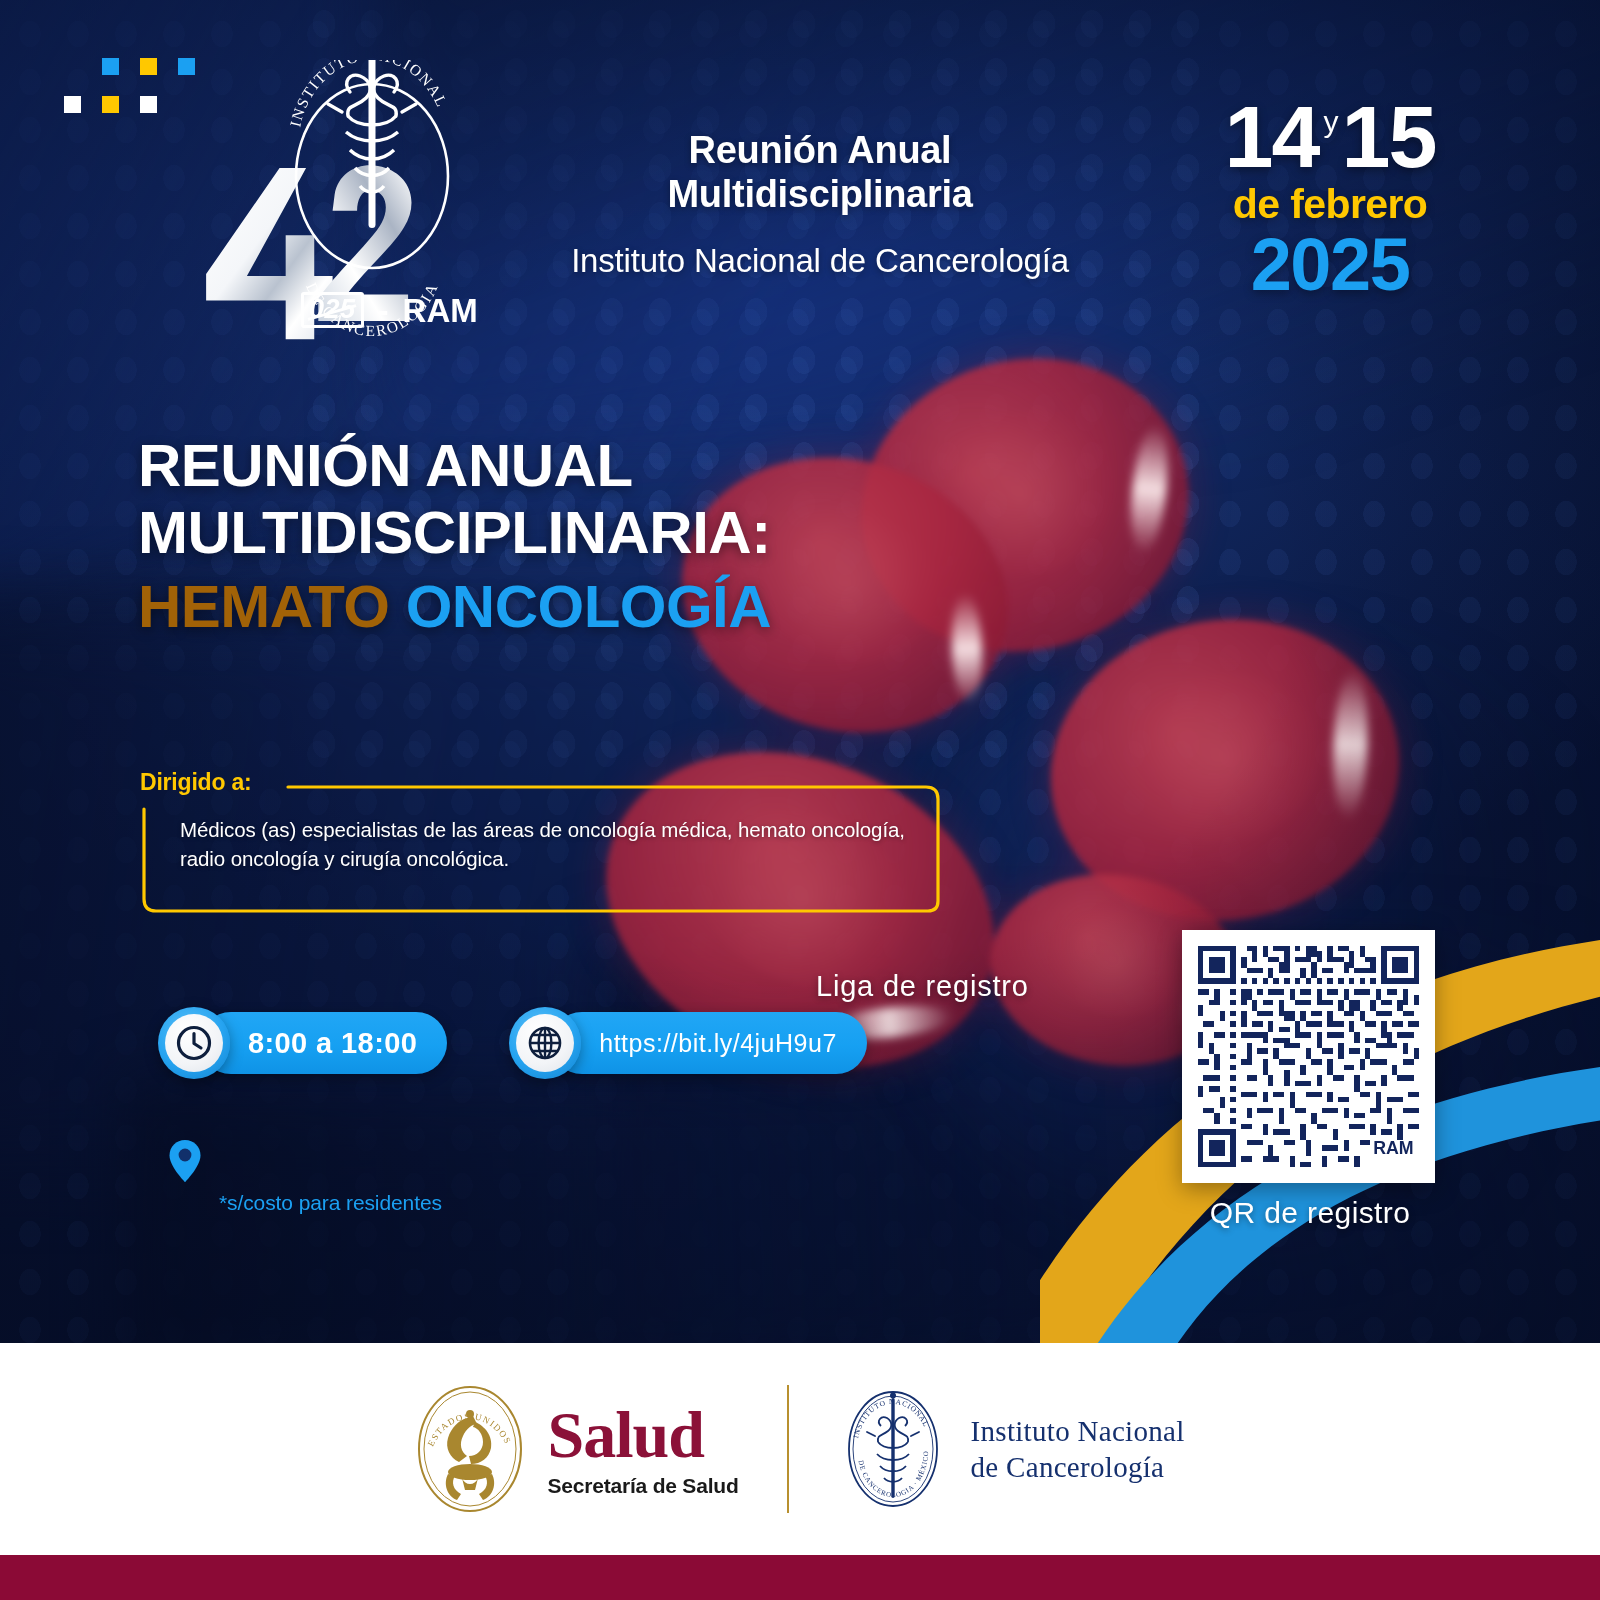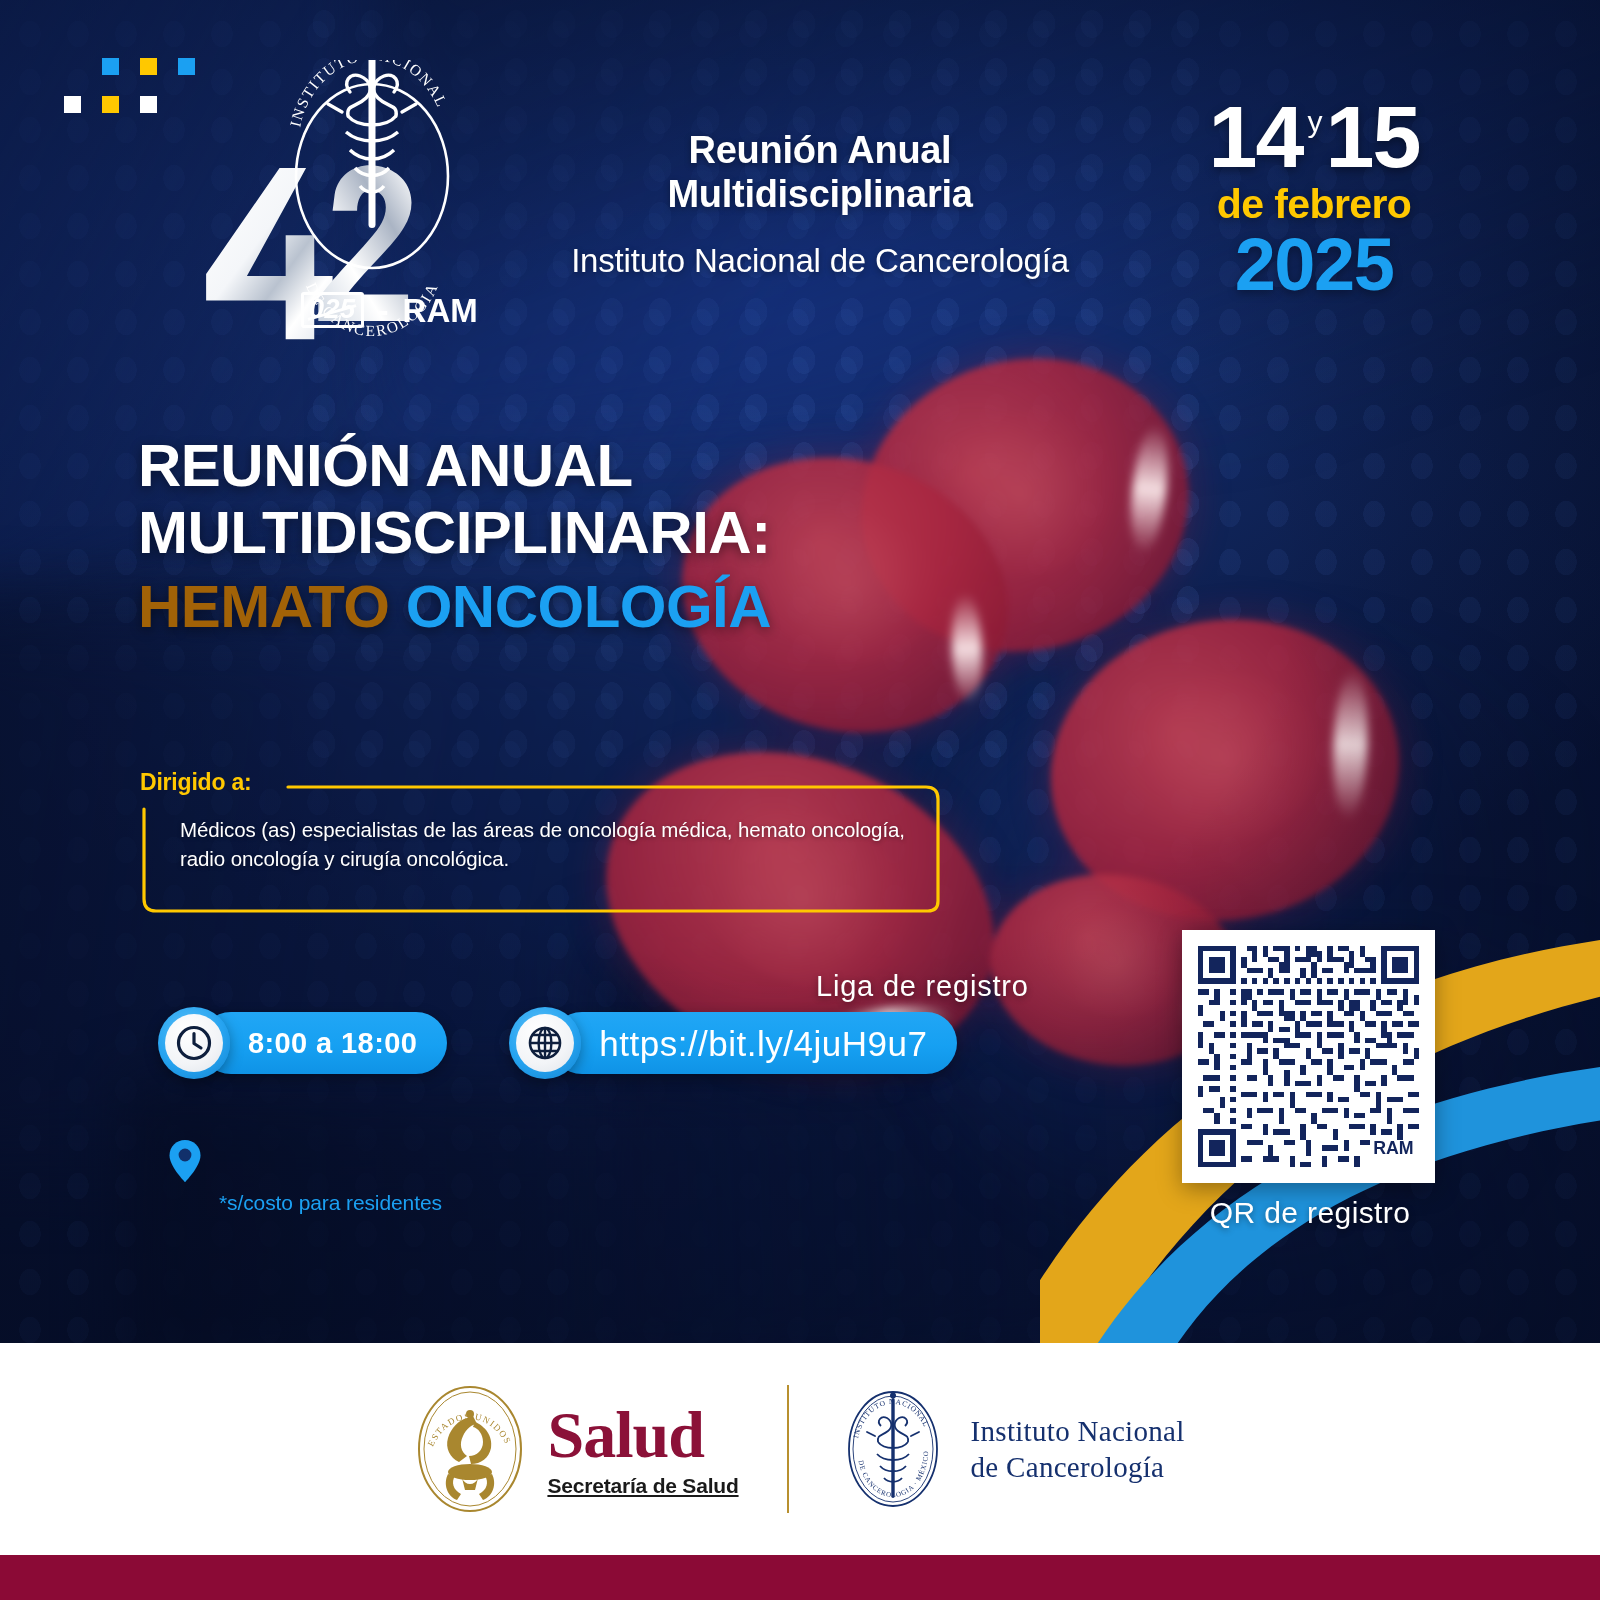--- a/index.html
+++ b/index.html
@@ -94,21 +94,21 @@
   .ram-dash{font:800 33px/1 "Liberation Sans",sans-serif;color:#fff;margin:0 1px;}
 
   
   .hdr{position:absolute;left:520px;top:128px;width:600px;text-align:center;}
   .hdr-l1{font:bold 38px/1.16 "Liberation Sans",sans-serif;color:#fff;letter-spacing:-.3px;
     text-shadow:0 2px 6px rgba(0,0,0,.35);}
   .hdr-l2{margin-top:25px;font:400 33px/1.2 "Liberation Sans",sans-serif;color:#fff;letter-spacing:-.2px;
     text-shadow:0 2px 6px rgba(0,0,0,.35);}
 
   
-  .date-blk{position:absolute;right:126px;top:95px;width:320px;text-align:center;}
+  .date-blk{position:absolute;right:110px;top:95px;width:320px;text-align:center;}
   .date-days{font:bold 88px/.96 "Liberation Sans",sans-serif;color:#fff;letter-spacing:-2px;
     text-shadow:0 3px 10px rgba(0,0,0,.4);display:flex;align-items:flex-start;justify-content:center;}
   .date-y{font:400 30px/1 "Liberation Sans",sans-serif;color:#fff;margin:12px 5px 0 5px;}
   .date-month{font:bold 41px/1.05 "Liberation Sans",sans-serif;color:#FFC800;letter-spacing:-.6px;margin-top:4px;
     text-shadow:0 2px 8px rgba(0,0,0,.35);}
   .date-year{font:bold 74px/1 "Liberation Sans",sans-serif;color:#1BA0F2;letter-spacing:-1.5px;margin-top:1px;
     text-shadow:0 3px 10px rgba(0,0,0,.35);}
 
   
   .title{position:absolute;left:138px;top:432px;width:900px;}
@@ -136,21 +136,21 @@
   .pill-badge-in{width:58px;height:58px;border-radius:50%;
     background:radial-gradient(circle at 38% 30%, #ffffff 0%, #f2f4f7 60%, #dfe4ea 100%);
     display:flex;align-items:center;justify-content:center;}
   .pill-body{position:relative;margin-left:-30px;height:62px;border-radius:31px;
     background:linear-gradient(180deg,#21a6f5 0%,#16a0f2 55%,#0f93e6 100%);
     display:flex;align-items:center;padding:0 30px 0 48px;
     box-shadow:0 4px 14px rgba(0,0,0,.3);}
   .pill-body span{font:bold 29px/1 "Liberation Sans",sans-serif;color:#fff;letter-spacing:.4px;
     white-space:nowrap;}
   .pill2{margin-left:62px;}
-  .pill2 .pill-body span{font-weight:400;font-size:35px;letter-spacing:.5px;}
+  .pill2 .pill-body span{font-weight:400;font-size:25px;letter-spacing:.5px;}
   .liga-label{position:absolute;left:816px;top:972px;
     font:400 29px/1 "Liberation Sans",sans-serif;color:#fff;letter-spacing:.8px;
     text-shadow:0 2px 6px rgba(0,0,0,.4);}
 
   
   .loc{position:absolute;left:168px;top:1138px;display:flex;align-items:center;}
   .loc-txt{margin-left:14px;font:400 29px/1 "Liberation Sans",sans-serif;color:#fff;letter-spacing:-.2px;
     text-shadow:0 2px 6px rgba(0,0,0,.4);white-space:nowrap;}
   .inv{color:#1BA0F2;font-weight:bold;}
   .inv-amt{color:#fff;font-weight:400;}
@@ -164,21 +164,21 @@
   .qr-label{position:absolute;left:1140px;top:1198px;width:340px;text-align:center;
     font:400 30px/1 "Liberation Sans",sans-serif;color:#fff;letter-spacing:.4px;
     text-shadow:0 2px 6px rgba(0,0,0,.4);}
 
   
   .footer{position:absolute;left:0;top:1343px;width:1600px;height:212px;background:#fff;
     display:flex;align-items:center;justify-content:center;gap:0;}
   .f-left{display:flex;align-items:center;gap:22px;}
   .f-salud{display:flex;flex-direction:column;}
   .f-salud-big{font:bold 66px/1 "Liberation Serif",serif;color:#8B1138;letter-spacing:-1px;}
-  .f-salud-sub{margin-top:7px;font:bold 21px/1 "Liberation Sans",sans-serif;color:#1a1a1a;letter-spacing:-.2px;text-decoration:underline;}
+  .f-salud-sub{margin-top:7px;font:bold 21px/1 "Liberation Sans",sans-serif;color:#1a1a1a;letter-spacing:-.2px;}
   .f-div{width:2px;height:128px;background:#b8902f;margin:0 48px;}
   .f-right{display:flex;align-items:center;gap:22px;}
   .f-incan-txt{display:flex;flex-direction:column;gap:4px;}
   .f-incan-l{font:400 29px/1.12 "Liberation Serif",serif;color:#15306e;letter-spacing:.3px;}
 
   .bottom-bar{position:absolute;left:0;top:1555px;width:1600px;height:45px;background:#8B0A36;}
 </style>
 </head>
 <body>
 

